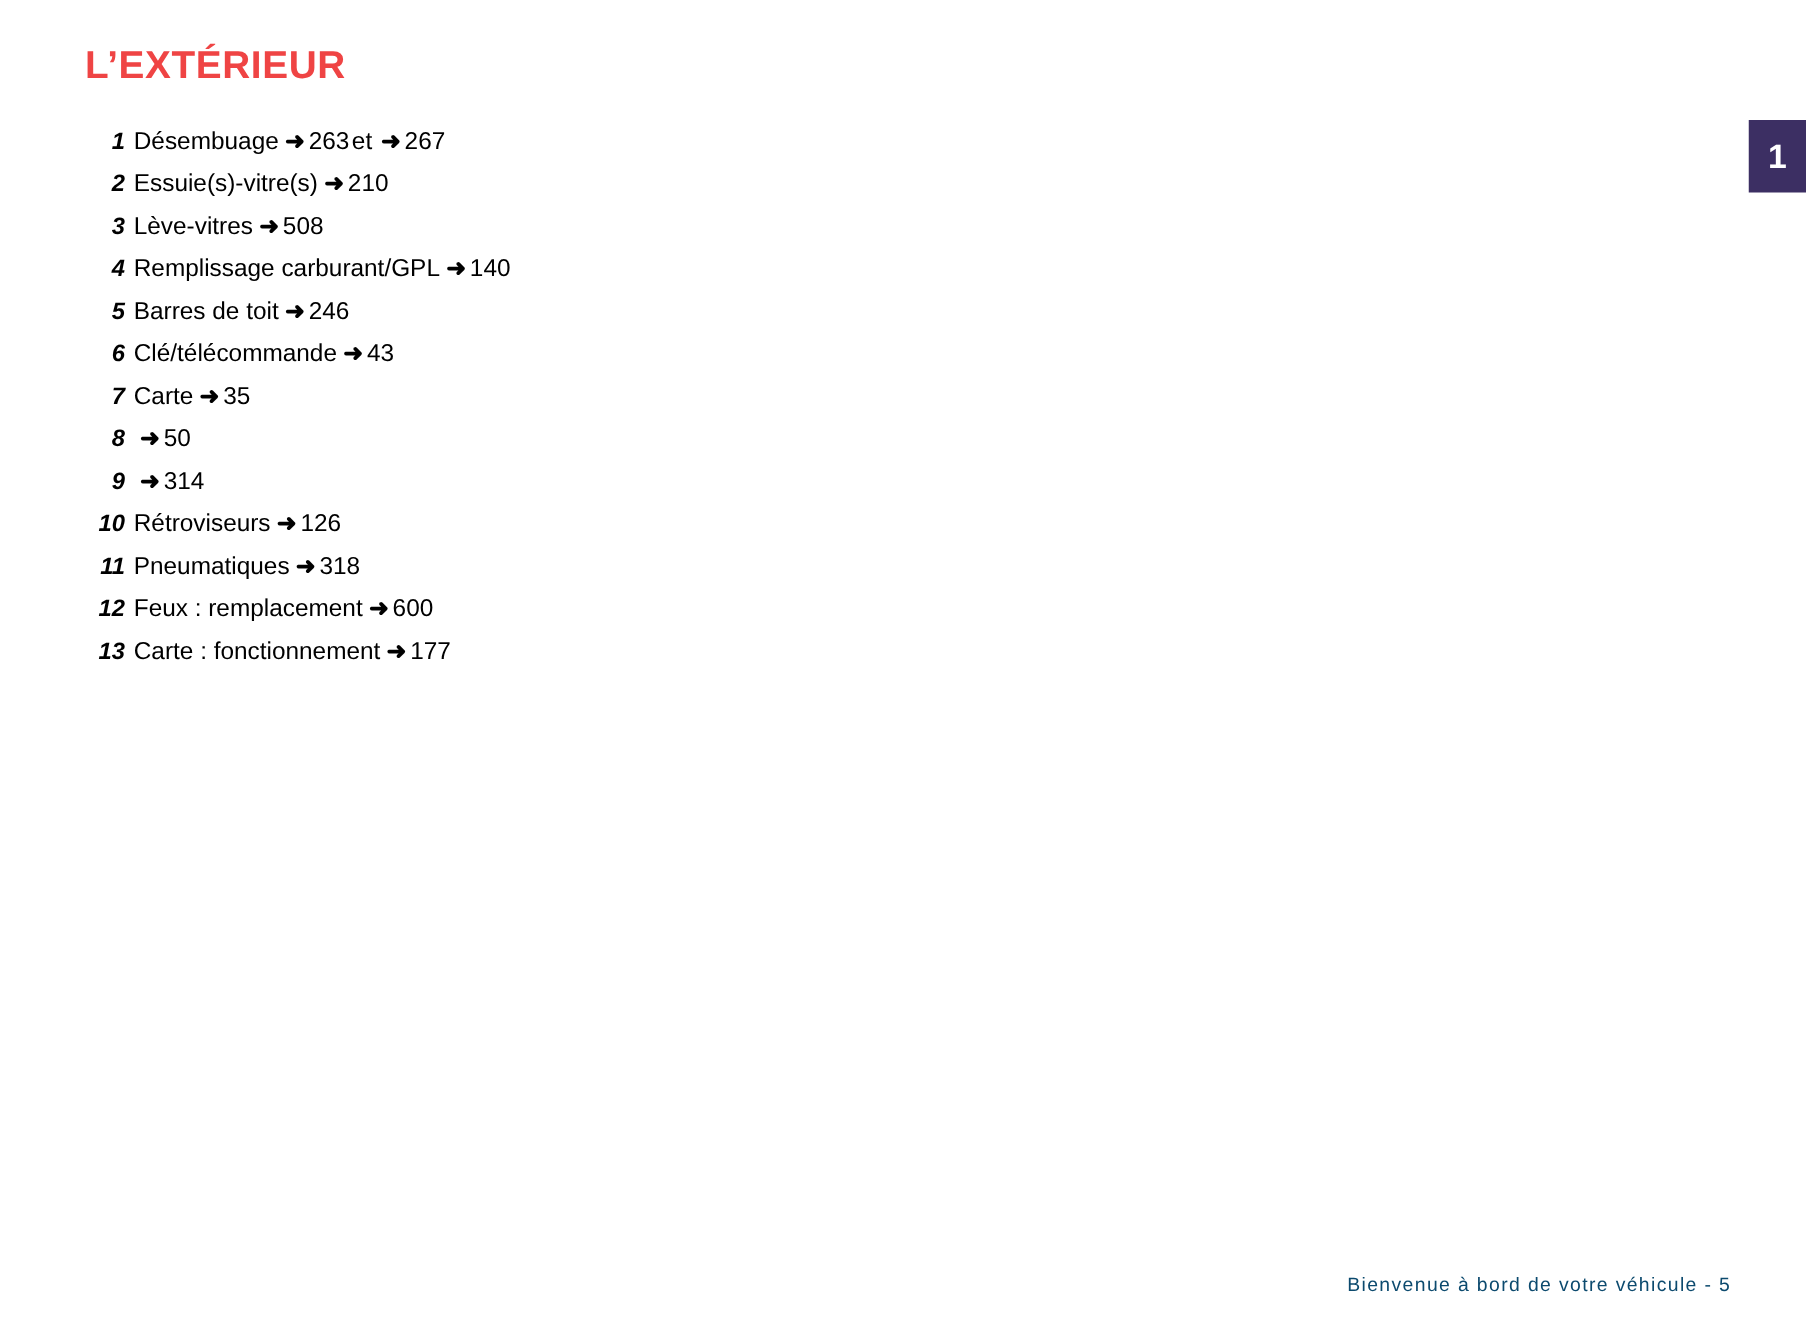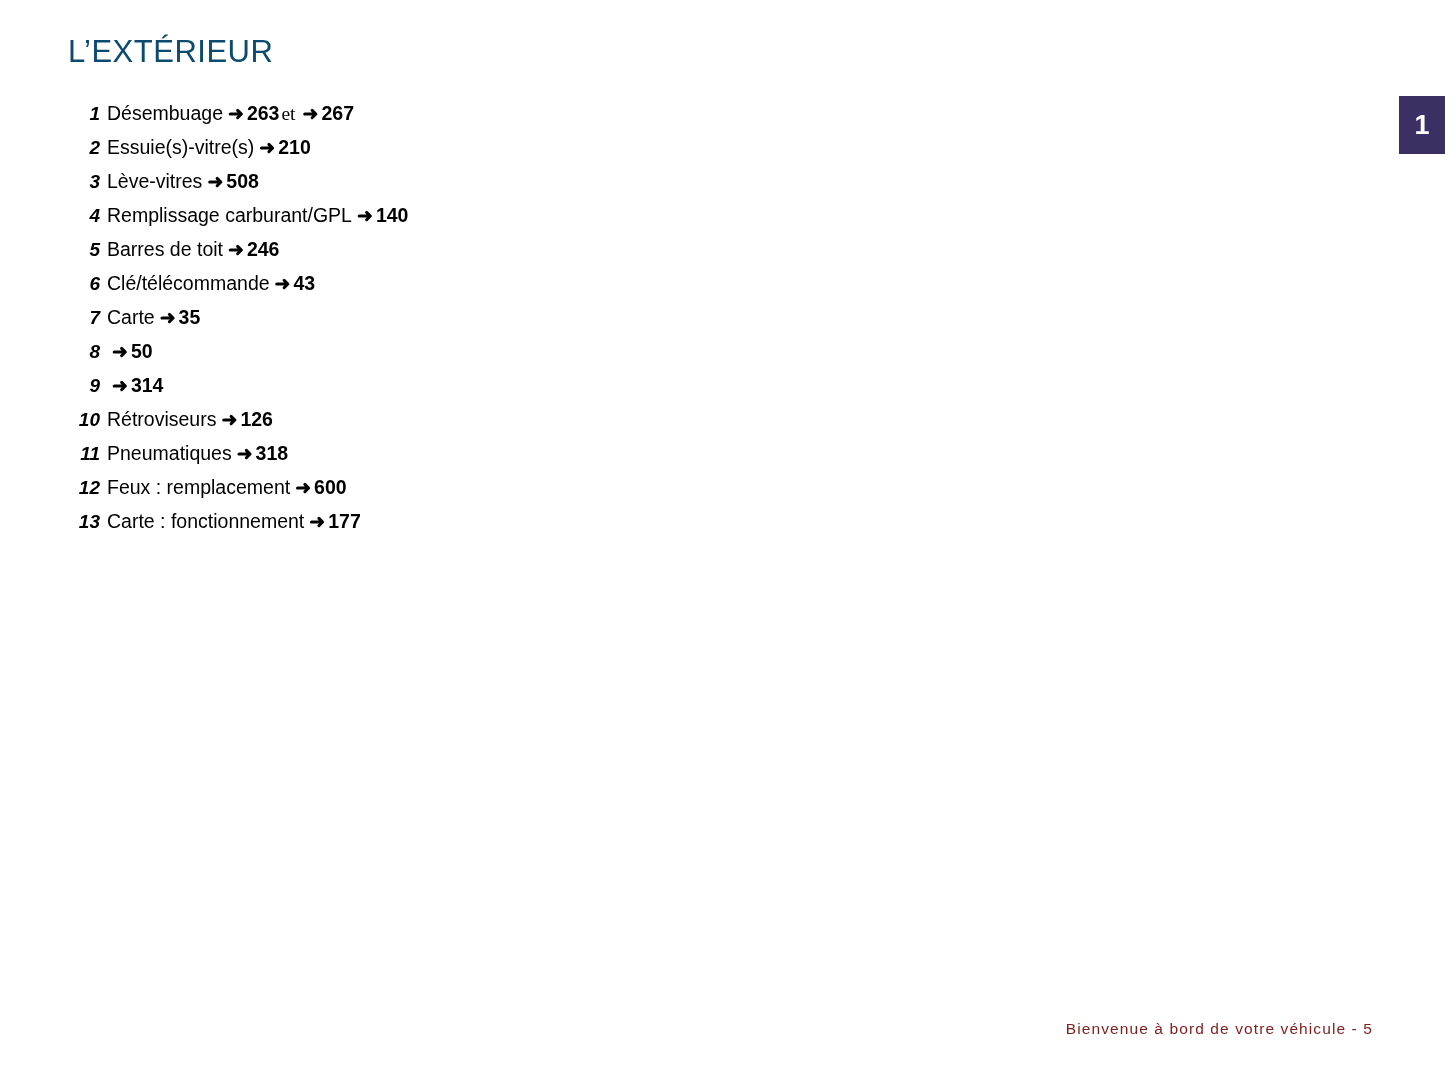--- a/index.html
+++ b/index.html
@@ -14,23 +14,23 @@
     background: #ffffff;
     font-family: "Liberation Sans", sans-serif;
     color: #000000;
     overflow: hidden;
   }
   .page-title {
     position: absolute;
     left: 68px;
     top: 34px;
     font-size: 31px;
-    font-weight: normal;
+    font-weight: bold;
     letter-spacing: 0.5px;
-    color: #0c4a6e;
+    color: #ef4444;
   }
   .chapter-tab {
     position: absolute;
     right: 0;
     top: 96px;
     width: 46px;
     height: 58px;
     background: #3c2f63;
     color: #ffffff;
     font-size: 27px;
@@ -66,34 +66,33 @@
   .toc-label {
     font-weight: normal;
   }
   .arrow {
     display: inline-block;
     font-weight: bold;
     padding: 0 3px 0 5px;
     font-size: 19px;
   }
   .pagenum {
-    font-weight: bold;
+    font-weight: normal;
   }
   .midtext {
     font-weight: normal;
     padding: 0 2px;
-    font-family: Liberation Serif, serif;
   }
   .footer {
     position: absolute;
-    right: 72px;
+    right: 60px;
     bottom: 32px;
     font-size: 15.5px;
     letter-spacing: 1.1px;
-    color: #7f1d1d;
+    color: #0c4a6e;
     font-family: "Liberation Sans", sans-serif;
   }
 </style>
 </head>
 <body>
 
 <div class="page">
 
   <div class="page-title">L’EXTÉRIEUR</div>
 

